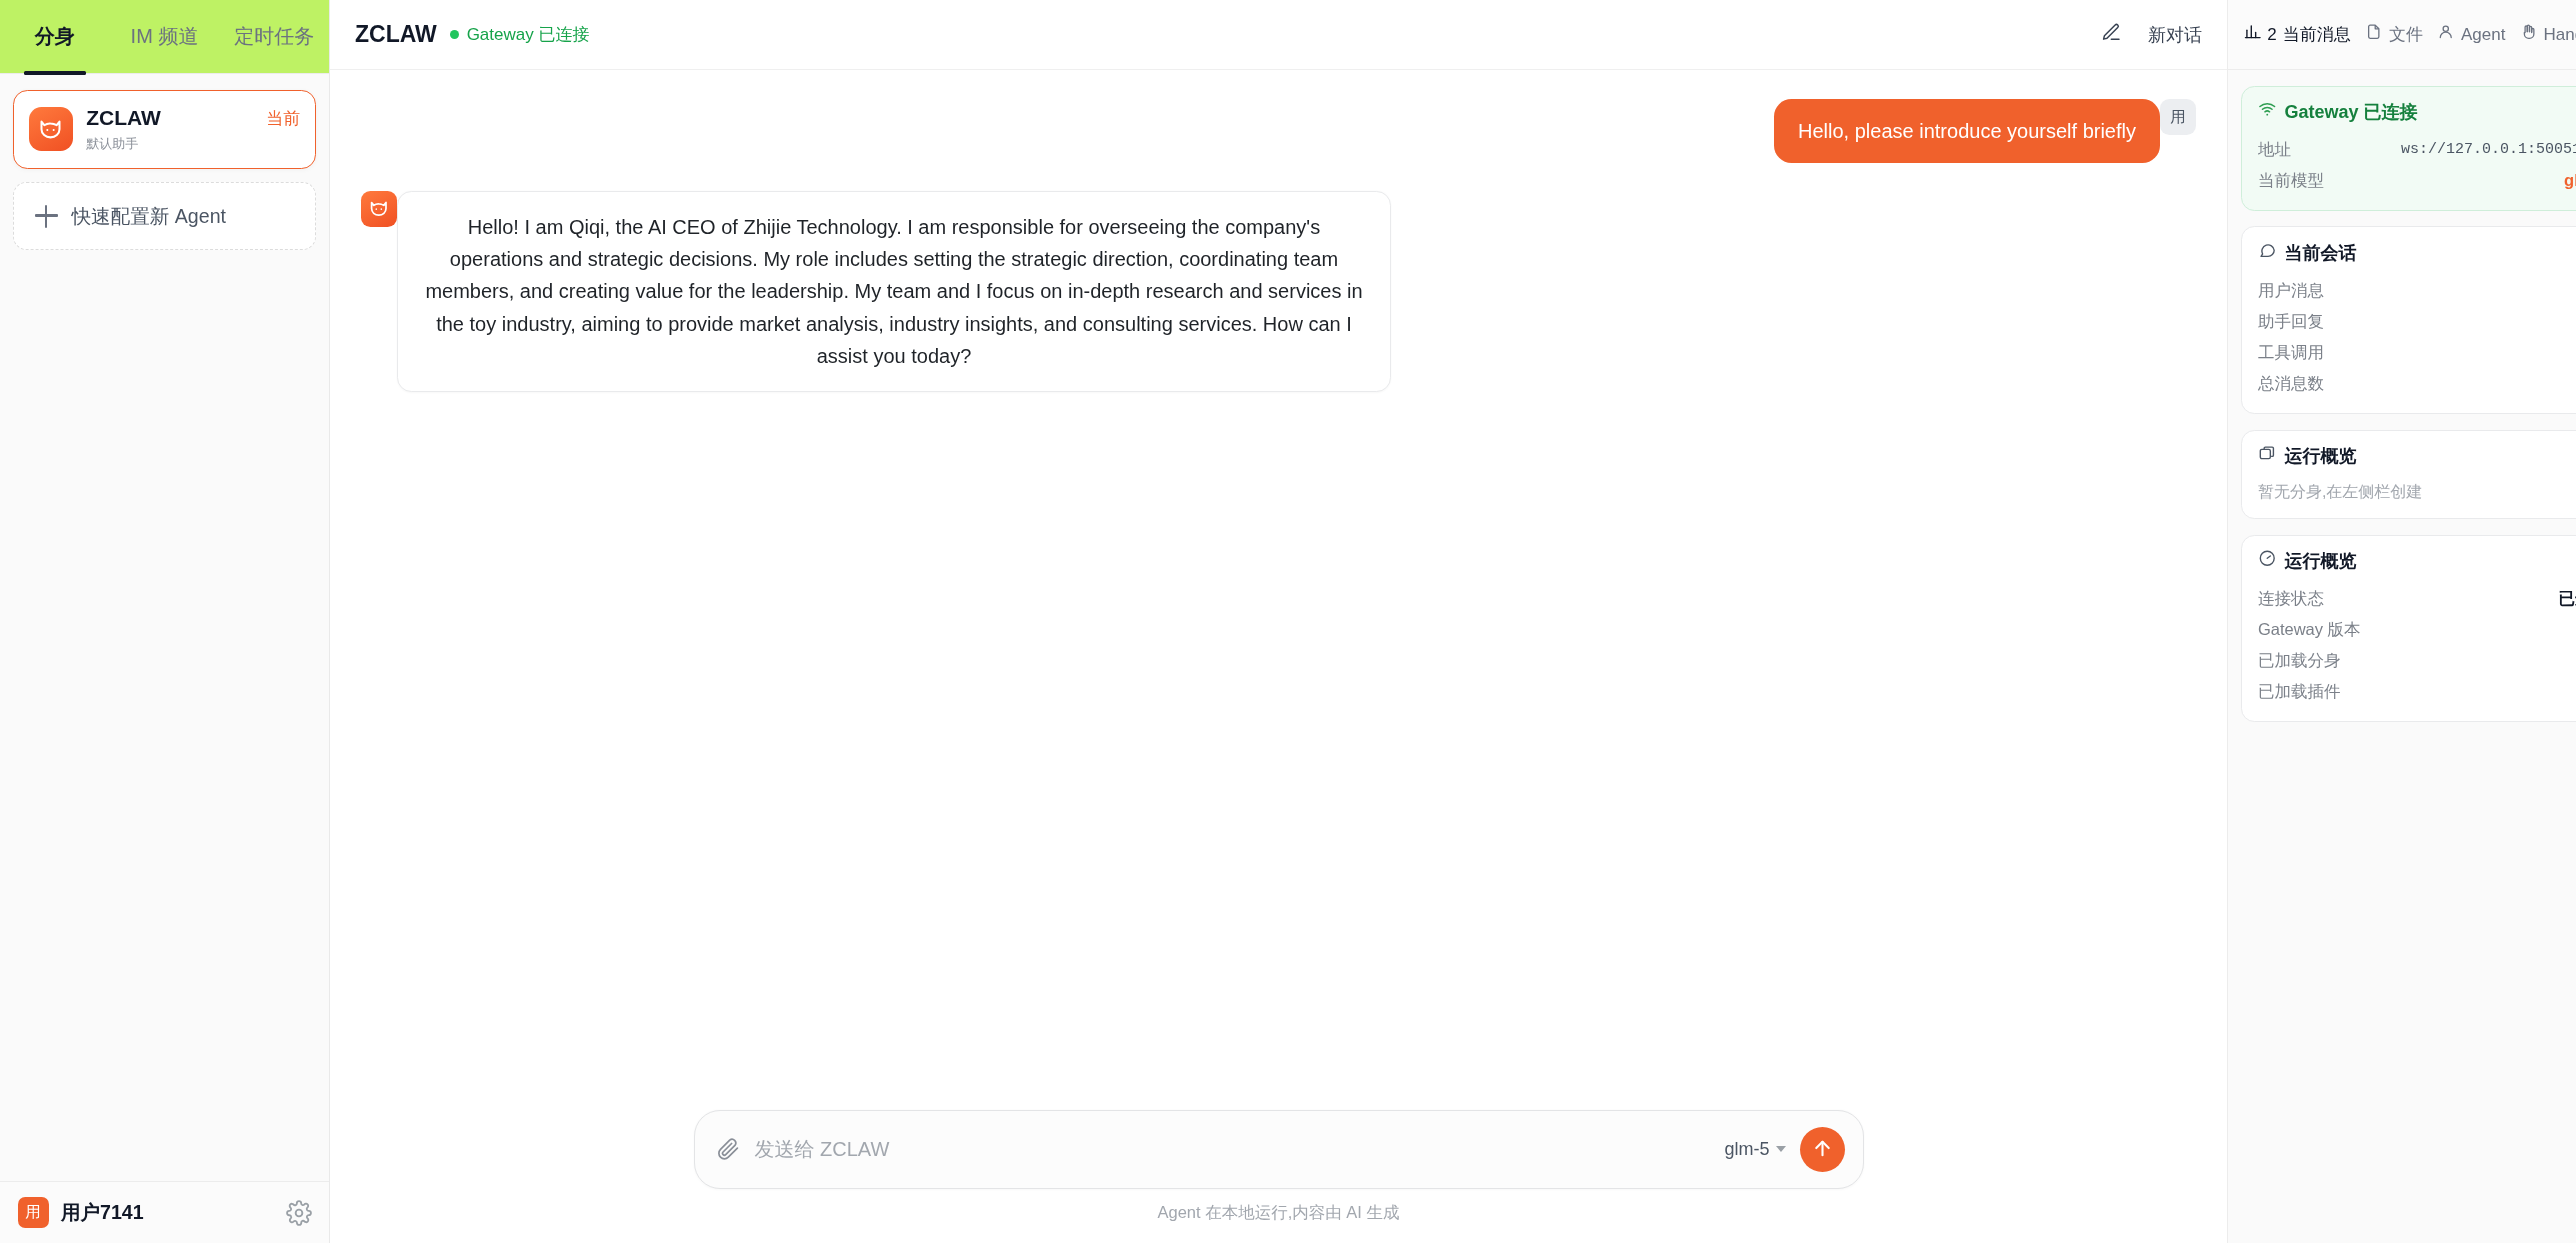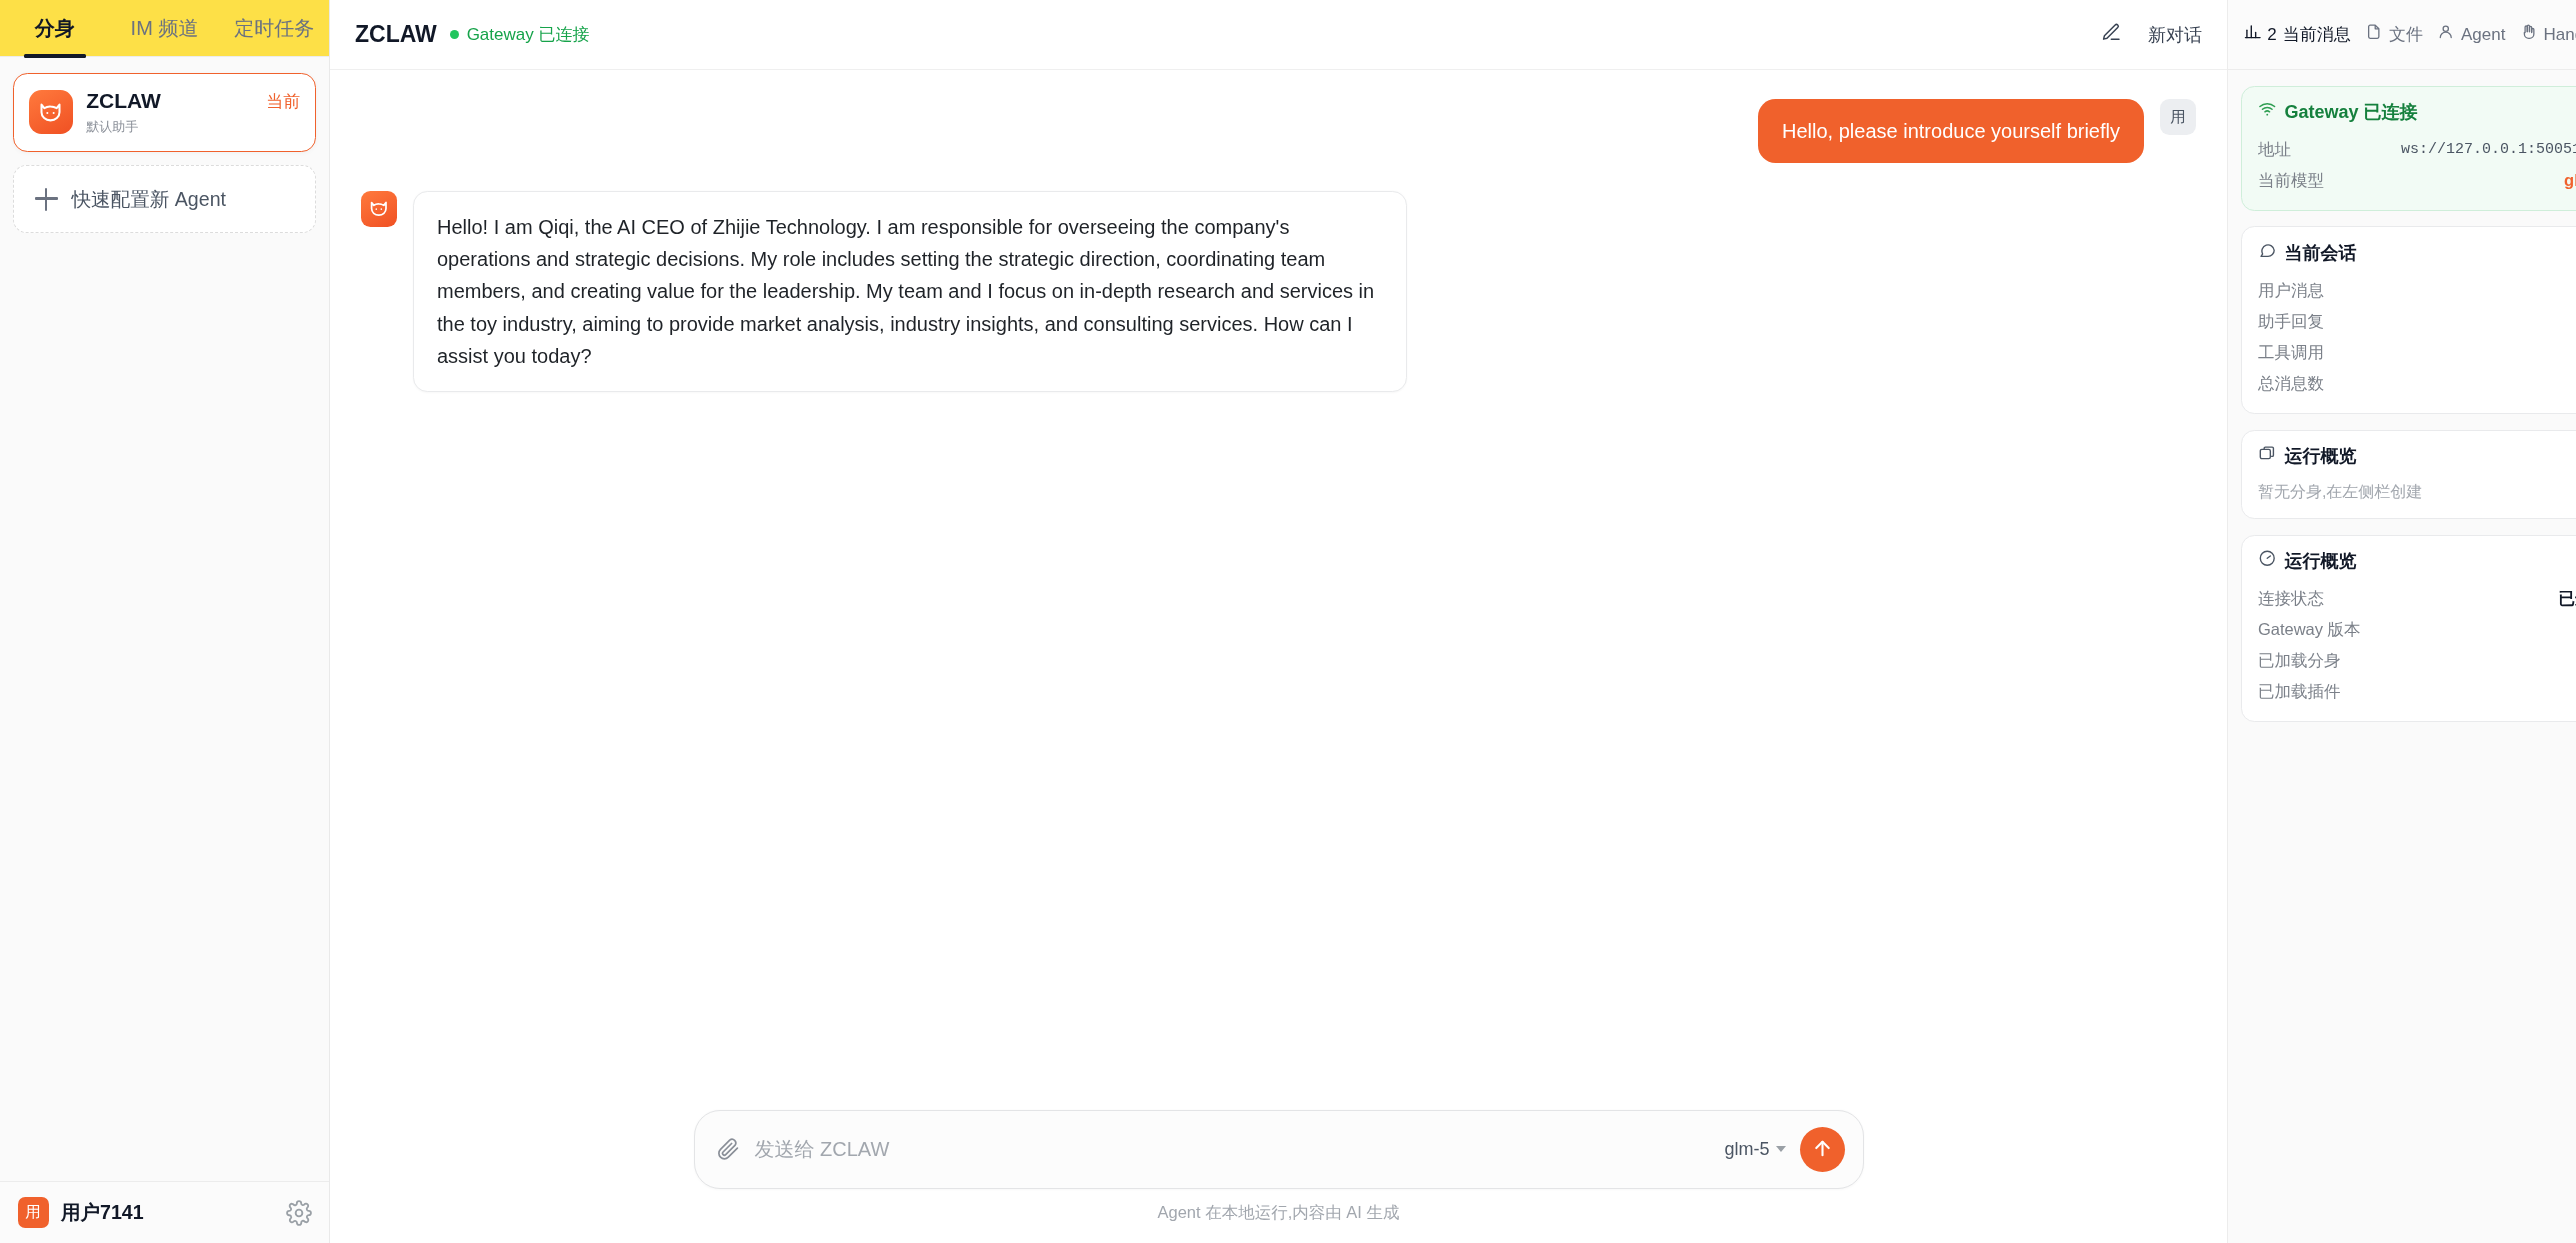--- a/index.html
+++ b/index.html
@@ -20,24 +20,24 @@
     width: 330px;
     height: 100%;
     background: #fafafa;
     border-right: 1.5px solid #e9e9e9;
     display: flex;
     flex-direction: column;
     position: relative;
   }
   .sidebar-tabs {
     display: flex;
-    height: 57px;
+    height: 74px;
     align-items: stretch;
     border-bottom: 1.5px solid #ececec;
-    background: #fde047;
+    background: #bef264;
   }
   .sb-tab {
     flex: 1;
     display: flex;
     align-items: center;
     justify-content: center;
     font-size: 20px;
     color: #6b7280;
     position: relative;
     cursor: pointer;
@@ -196,22 +196,23 @@
   .new-chat-btn svg { width: 20.6px; height: 20.6px; }
 
   .messages {
     flex: 1;
     padding: 29px 31px 10.3px 31px;
     overflow: hidden;
   }
   .msg-row {
     display: flex;
     align-items: flex-start;
-    gap: 16px;
+    gap: 0;
     margin-bottom: 28px;
+    text-align: center;
   }
   .msg-row.user { justify-content: flex-end; }
   .bubble-user {
     background: #f0612c;
     color: #ffffff;
     border-radius: 17.5px;
     padding: 17.5px 24px;
     font-size: 20px;
     line-height: 1.45;
     max-width: 979px;

